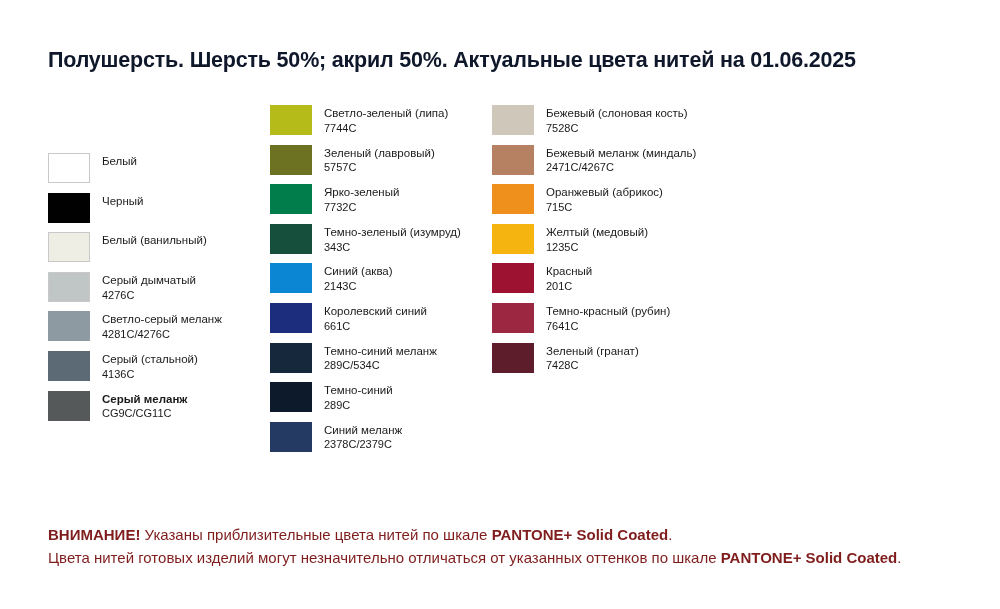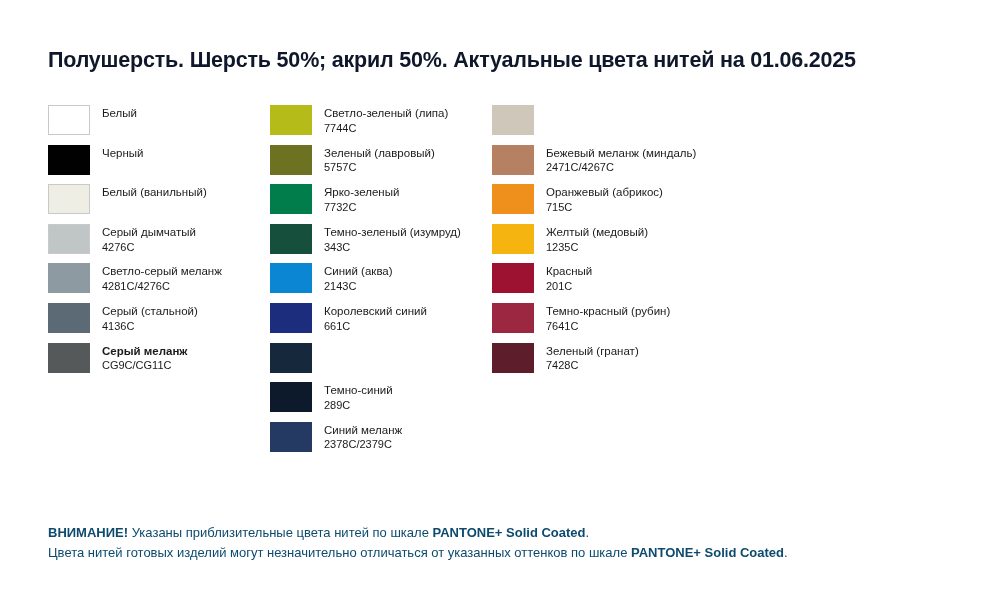--- a/index.html
+++ b/index.html
@@ -36,21 +36,21 @@
     top: 105px;
     width: 910px;
     display: flex;
     flex-direction: row;
     gap: 0px;
   }
   .column {
     display: flex;
     flex-direction: column;
   }
-  .col-1 { width: 222px; }
+  .col-1 { width: 222px; margin-top: 48px; }
   .col-2 { width: 222px; }
   .col-3 { width: 240px; }
 
   .swatch-row {
     display: flex;
     flex-direction: row;
     align-items: flex-start;
     height: 39.6px;
   }
   .chip {
@@ -80,22 +80,22 @@
     color: #1a1a1a;
     white-space: nowrap;
   }
   .footer {
     position: absolute;
     left: 48px;
     top: 523px;
     width: 920px;
   }
   .footer-line {
-    font-size: 13px;
-    color: #0c4a6e;
+    font-size: 15px;
+    color: #7f1d1d;
     line-height: 1.55;
     white-space: nowrap;
   }
   .b { font-weight: bold; }
 </style>
 </head>
 <body>
 
 <div class="page">
 
@@ -188,39 +188,47 @@
         </div>
         <div class="swatch-row">
           <div class="chip" style="background: rgb(29, 45, 126);"></div>
           <div class="labels">
             <div class="label-name">Королевский синий</div>
             <div class="label-code">661C</div>
           </div>
         </div>
         <div class="swatch-row">
           <div class="chip" style="background: rgb(21, 40, 60);"></div>
+          <div class="labels">
+            <div class="label-name">Темно-синий меланж</div>
+            <div class="label-code">289C/534C</div>
+          </div>
         </div>
         <div class="swatch-row">
           <div class="chip" style="background: rgb(12, 26, 44);"></div>
           <div class="labels">
             <div class="label-name">Темно-синий</div>
             <div class="label-code">289C</div>
           </div>
         </div>
         <div class="swatch-row">
           <div class="chip" style="background: rgb(37, 58, 99);"></div>
           <div class="labels">
             <div class="label-name">Синий меланж</div>
             <div class="label-code">2378C/2379C</div>
           </div>
         </div>
       </div>
     <div class="column col-3">
         <div class="swatch-row">
           <div class="chip" style="background: rgb(207, 200, 186);"></div>
+          <div class="labels">
+            <div class="label-name">Бежевый (слоновая кость)</div>
+            <div class="label-code">7528C</div>
+          </div>
         </div>
         <div class="swatch-row">
           <div class="chip" style="background: rgb(181, 129, 98);"></div>
           <div class="labels">
             <div class="label-name">Бежевый меланж (миндаль)</div>
             <div class="label-code">2471C/4267C</div>
           </div>
         </div>
         <div class="swatch-row">
           <div class="chip" style="background: rgb(240, 144, 28);"></div>

